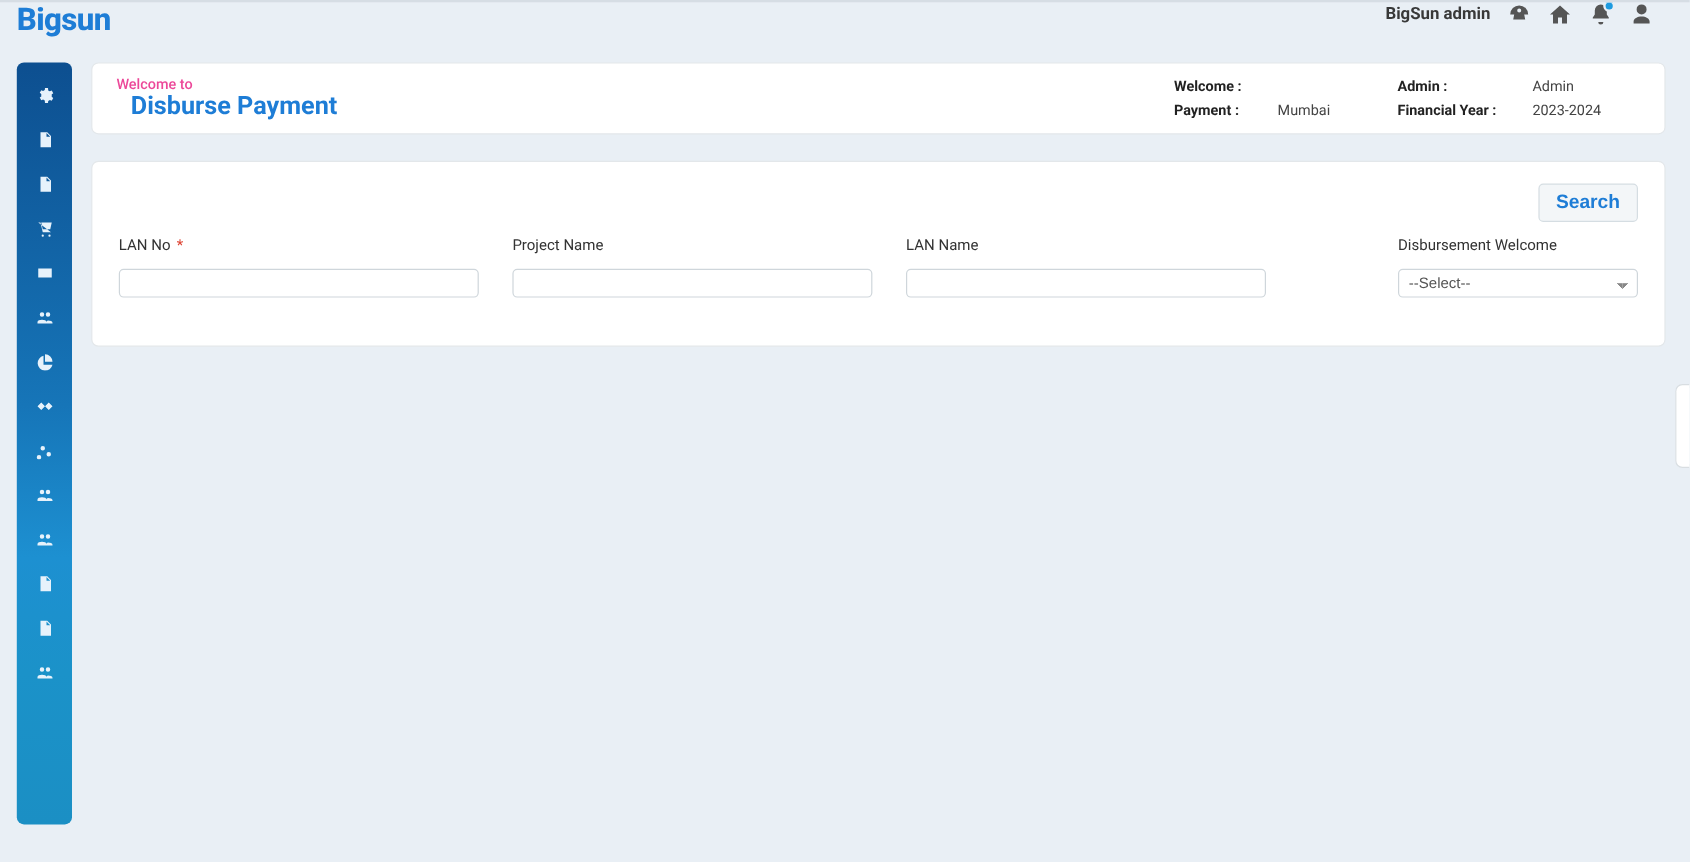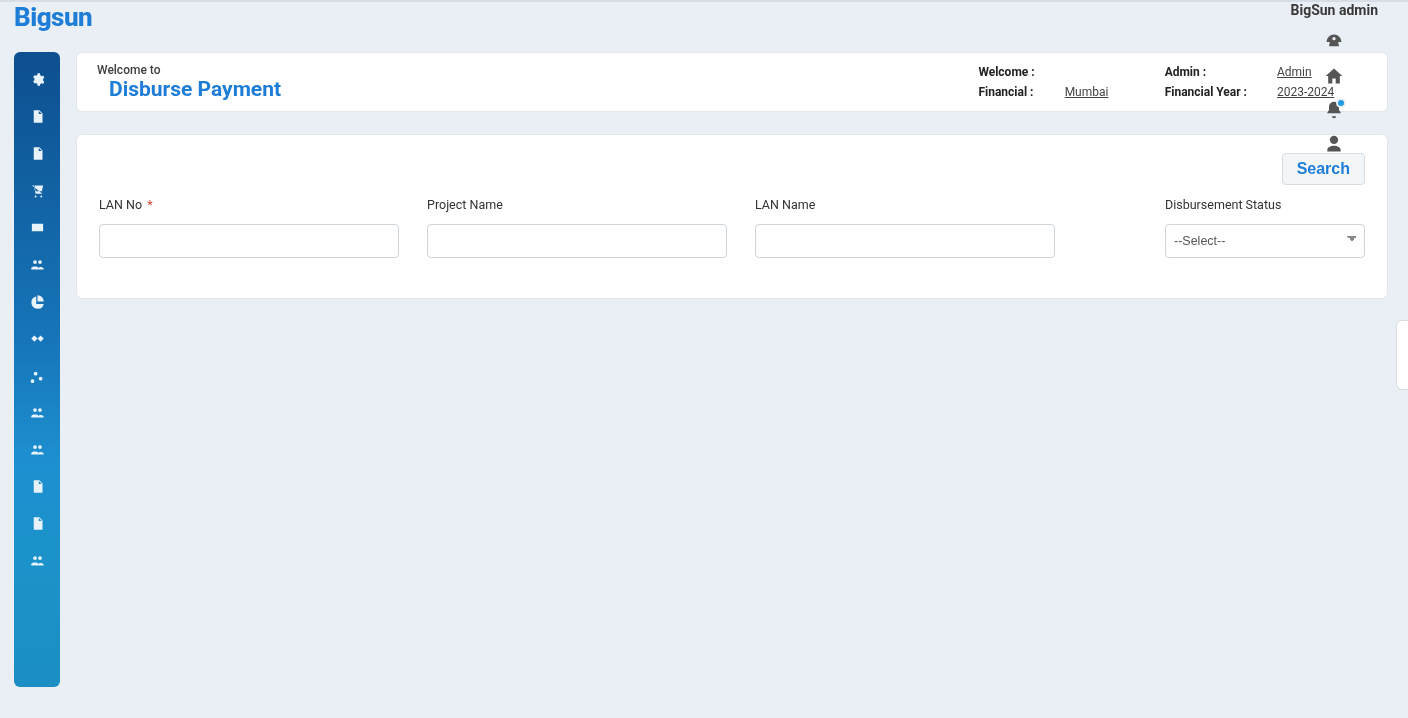--- a/index.html
+++ b/index.html
@@ -24,21 +24,20 @@
 .brand {
   font-size: 26px;
   font-weight: 800;
   color: #1e7dd6;
   letter-spacing: -0.5px;
 }
 .topbar-right {
   display: flex;
   align-items: center;
   gap: 14px;
-  flex-direction: column;
 }
 .username {
   font-size: 14px;
   font-weight: 700;
   color: #383838;
 }
 .topbar-icon {
   color: #555;
   cursor: pointer;
   display: inline-flex;
@@ -97,38 +96,38 @@
   background:#fff;
   border:1px solid #e3e7ea;
   border-radius:6px;
   padding:10px 20px;
   display:flex;
   justify-content:space-between;
   align-items:center;
 }
 .ph-left .welcome {
   font-size:12px;
-  color:#404040;
+  color:#ec4899;
   font-weight:500;
 }
 .ph-left .page-title {
   font-size:21px;
   font-weight:700;
   color:#1e7dd6;
   margin-left:12px;
 }
 .ph-right {
   display:grid;
   grid-template-columns: auto 100px auto 90px;
   column-gap:0;
   row-gap:6px;
   font-size:12px;
 }
 .ph-label { font-weight:700; color:#222; white-space:nowrap; padding-right:30px;}
-.ph-val { color:#444; white-space:nowrap;text-decoration:underline;}
+.ph-val { color:#444; white-space:nowrap;}
 
 
 .form-card {
   background:#fff;
   border:1px solid #e3e7ea;
   border-radius:6px;
   padding:18px 22px 40px 22px;
 }
 .form-actions {
   display:flex;
@@ -148,21 +147,21 @@
 .form-row {
   display:flex;
   gap:28px;
 }
 .form-group { display:flex; flex-direction:column; gap:12px; }
 .fg-lan-no, .fg-lan-name, .fg-project { flex: 0 0 300px; }
 .fg-status { flex: 0 0 200px; margin-left:auto;}
 .form-label { font-size:12.5px; color:#333; }
 .req { color:#d43; margin-left:2px;}
 .form-input, .form-select {
-  height:34px;
+  height:24px;
   border:1px solid #cfd6db;
   border-radius:4px;
   padding:0 8px;
   font-size:12.5px;
   color:#555;
   background:#fff;
 }
 .form-select {
   appearance:none;
   background-image: linear-gradient(45deg, transparent 50%, #888 50%), linear-gradient(135deg, #888 50%, transparent 50%);
@@ -293,21 +292,21 @@
     <div class="page-header">
       <div class="ph-left">
         <div class="welcome">Welcome to</div>
         <div class="page-title">Disburse Payment</div>
       </div>
       <div class="ph-right">
         <span class="ph-label">Welcome :</span>
         <span class="ph-val"></span>
         <span class="ph-label">Admin :</span>
         <span class="ph-val">Admin</span>
-        <span class="ph-label">Financial :</span>
+        <span class="ph-label">Payment :</span>
         <span class="ph-val">Mumbai</span>
         <span class="ph-label">Financial Year :</span>
         <span class="ph-val">2023-2024</span>
       </div>
     </div>
 
     <div class="form-card">
       <div class="form-actions">
         <button class="btn-search">Search</button>
       </div>
@@ -321,21 +320,21 @@
         </div>
         <div class="form-group fg-project">
           <label class="form-label">Project Name</label>
           <input class="form-input" type="text" value="" style="">
         </div>
         <div class="form-group fg-lan-name">
           <label class="form-label">LAN Name</label>
           <input class="form-input" type="text" value="" style="">
         </div>
         <div class="form-group fg-status">
-          <label class="form-label">Disbursement Status</label>
+          <label class="form-label">Disbursement Welcome</label>
           <select class="form-select">
             <option>--Select--</option>
           </select>
         </div>
       </div>
     </div>
   </div>
 </div>
 
 <div class="edge-tab"></div>

